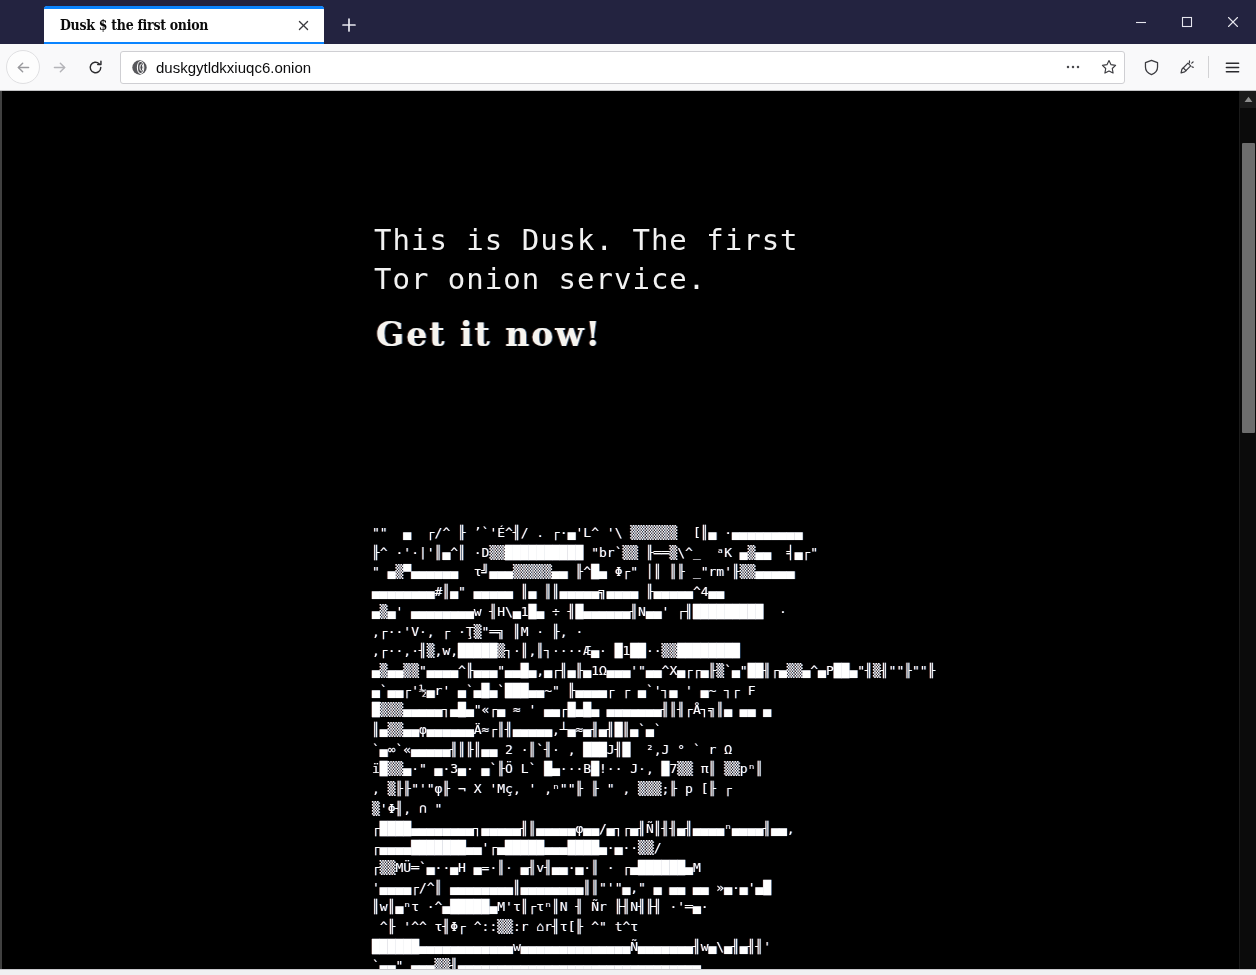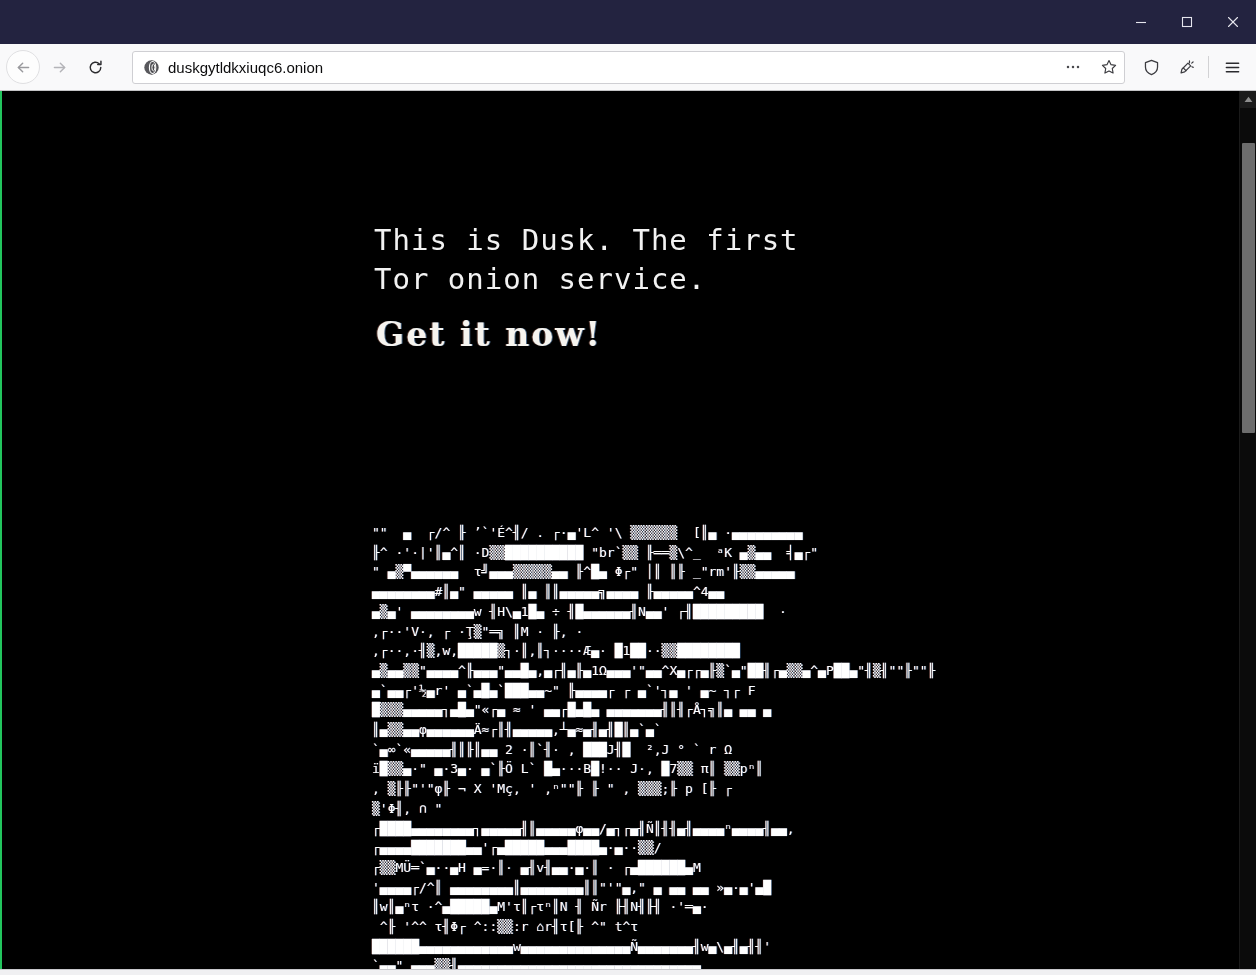--- a/index.html
+++ b/index.html
@@ -119,21 +119,21 @@
     display: flex; align-items: center; justify-content: center;
     border-radius: 50%;
     flex: 0 0 34px;
   }
   .navbtn.hovered { border: 1px solid #e0e0e2; background: #fdfdfd; }
   .navbtn svg { width: 17px; height: 17px; }
 
   .urlbar {
     flex: 1;
     height: 33px;
-    margin: 0 8px 0 18px;
+    margin: 0 8px 0 6px;
     background: #ffffff;
     border: 1px solid #cfcfd3;
     border-radius: 3px;
     display: flex;
     align-items: center;
     padding: 0 1px 0 10px;
     gap: 8px;
   }
 
   .onion-icon { width: 17px; height: 17px; flex: 0 0 17px; }
@@ -170,21 +170,21 @@
     flex: 0 0 1px;
   }
 
   
   .content-wrap {
     flex: 1;
     position: relative;
     display: flex;
     background: #84cc16;
     overflow: hidden;
-    border-left: 2px solid #22c55e;
+    border-left: 2px solid #404040;
   }
 
   .page {
     flex: 1;
     background: #000000;
     position: relative;
     overflow: hidden;
   }
 
   .headline {
@@ -257,20 +257,37 @@
     background: #f0f0f2;
     border-top: 1px solid #c8c8cc;
   }
 </style>
 </head>
 <body>
 
 <div id="app">
 
   <div class="titlebar">
+    <div class="tabstrip">
+      <div class="tab">
+        <span class="tab-title">Dusk $ the first onion</span>
+        <span class="tab-close">
+          <svg viewBox="0 0 16 16" fill="none" stroke="#3a3a3e" stroke-width="1.6" stroke-linecap="round">
+            <line x1="3" y1="3" x2="13" y2="13"></line>
+              <line x1="13" y1="3" x2="3" y2="13"></line>
+          </svg>
+        </span>
+      </div>
+      <div class="newtab">
+        <svg viewBox="0 0 16 16" fill="none" stroke="#e8e8ef" stroke-width="1.7" stroke-linecap="round">
+          <line x1="8" y1="2" x2="8" y2="14"></line>
+            <line x1="2" y1="8" x2="14" y2="8"></line>
+        </svg>
+      </div>
+    </div>
 
     <div class="wincontrols">
       <div class="winbtn">
         <svg viewBox="0 0 12 12" stroke="#e6e6ee" stroke-width="1.1">
             <line x1="1" y1="6.5" x2="11" y2="6.5"></line>
           </svg>
       </div>
       <div class="winbtn">
         <svg viewBox="0 0 12 12" fill="none" stroke="#e6e6ee" stroke-width="1.1">
             <rect x="1.5" y="1.5" width="9" height="9"></rect>

